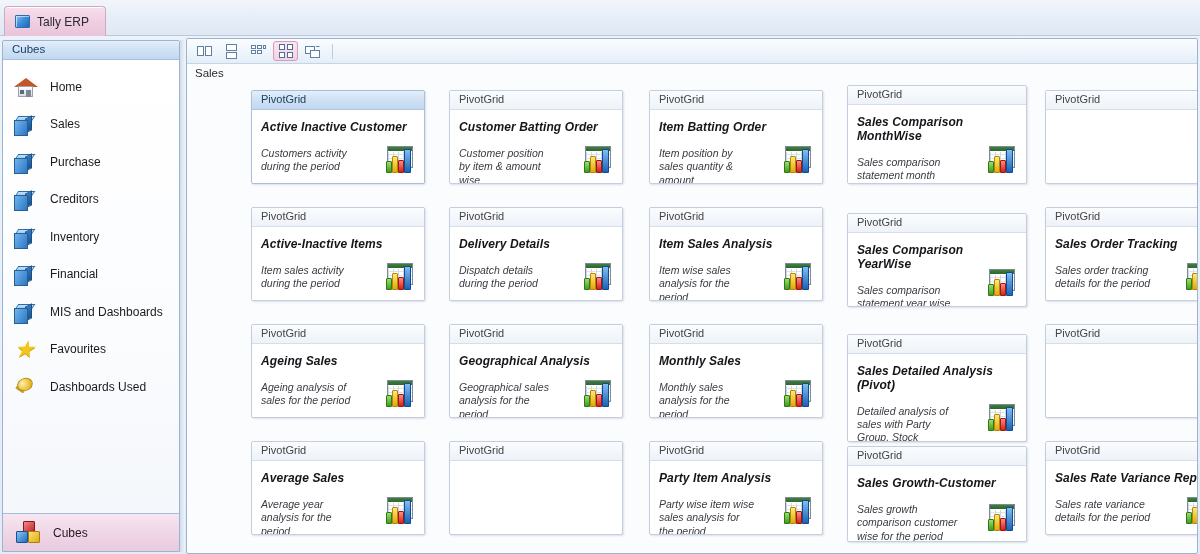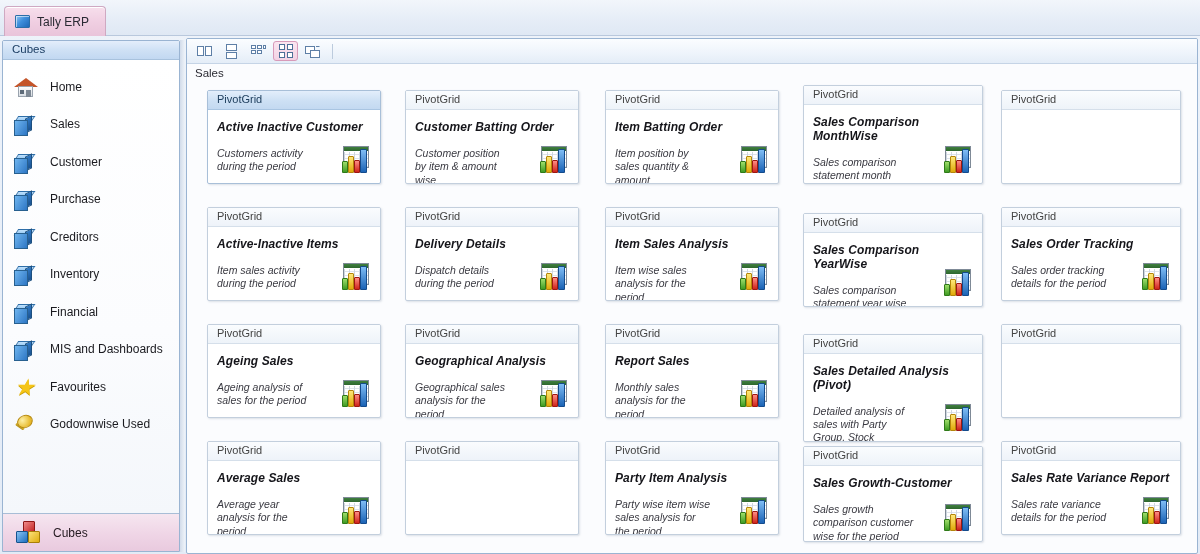--- a/index.html
+++ b/index.html
@@ -220,20 +220,21 @@
     height: 462px;
     padding: 0 0 0 8px;
   }
   .card {
     position: absolute;
     background: #fff;
     border: 1px solid #c3cfdd;
     border-radius: 2px;
     box-shadow: 1px 1px 2px rgba(80,100,130,.18);
     overflow: hidden;
+    margin-left: 44px;
   }
   .card-head {
     height: 19px;
     background: linear-gradient(#fafcfe 0%, #eef3f9 100%);
     border-bottom: 1px solid #d5dfea;
     padding: 2px 0 0 9px;
     font-size: 11px; color: #444;
   }
   .card.selected .card-head {
     background: linear-gradient(#e3eefb 0%, #cde0f4 55%, #c3d9f1 100%);
@@ -326,26 +327,20 @@
         <span class="nav-label">Home</span>
       </div>
 
       <div class="navitem">
         <span class="navicon ico-cube">
             <i></i>
           </span>
         <span class="nav-label">Sales</span>
       </div>
 
-      <div class="navitem">
-        <span class="navicon ico-cube">
-            <i></i>
-          </span>
-        <span class="nav-label">Customer</span>
-      </div>
 
       <div class="navitem">
         <span class="navicon ico-cube">
             <i></i>
           </span>
         <span class="nav-label">Purchase</span>
       </div>
 
       <div class="navitem">
         <span class="navicon ico-cube">
@@ -380,21 +375,21 @@
             <i>★</i>
           </span>
         <span class="nav-label">Favourites</span>
       </div>
 
       <div class="navitem">
         <span class="navicon ico-pin">
             <i class="tail"></i>
             <i class="head"></i>
           </span>
-        <span class="nav-label">Godownwise Used</span>
+        <span class="nav-label">Dashboards Used</span>
       </div>
 
     </div>
 
     <div id="nav-footer">
       <span class="navicon ico-cubes">
           <i class="r"></i>
           <i class="b"></i>
           <i class="y"></i>
         </span>
@@ -624,21 +619,21 @@
               <b class="g"></b>
               <b class="y"></b>
               <b class="r"></b>
               <b class="b"></b>
             </div>
           </div>
         </div>
         <div class="card" style="left: 418px; top: 240px; width: 174px; height: 94px;">
           <div class="card-head">PivotGrid</div>
           <div class="card-body">
-            <div class="card-title">Report Sales</div>
+            <div class="card-title">Monthly Sales</div>
             <div class="card-desc">Monthly sales analysis for the period</div>
             <div class="chart-thumb">
               <span class="frame"></span>
               <span class="titlebar2"></span>
               <span class="grid"></span>
               <b class="g"></b>
               <b class="y"></b>
               <b class="r"></b>
               <b class="b"></b>
             </div>

